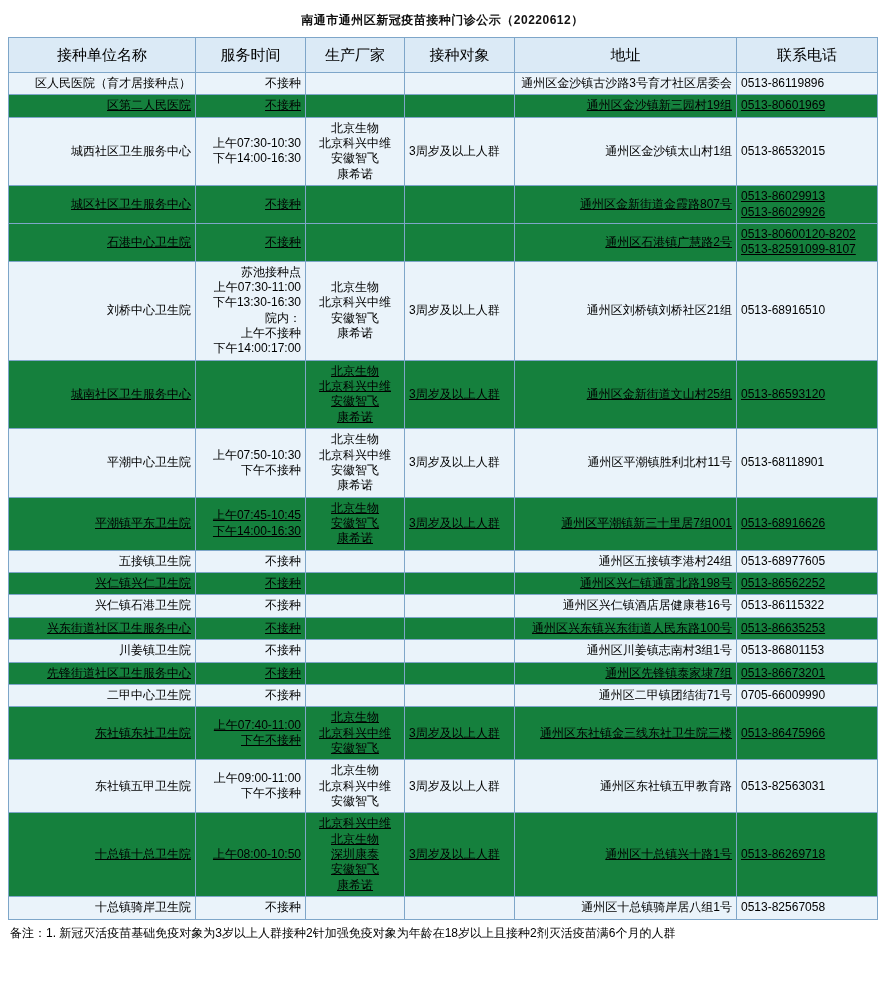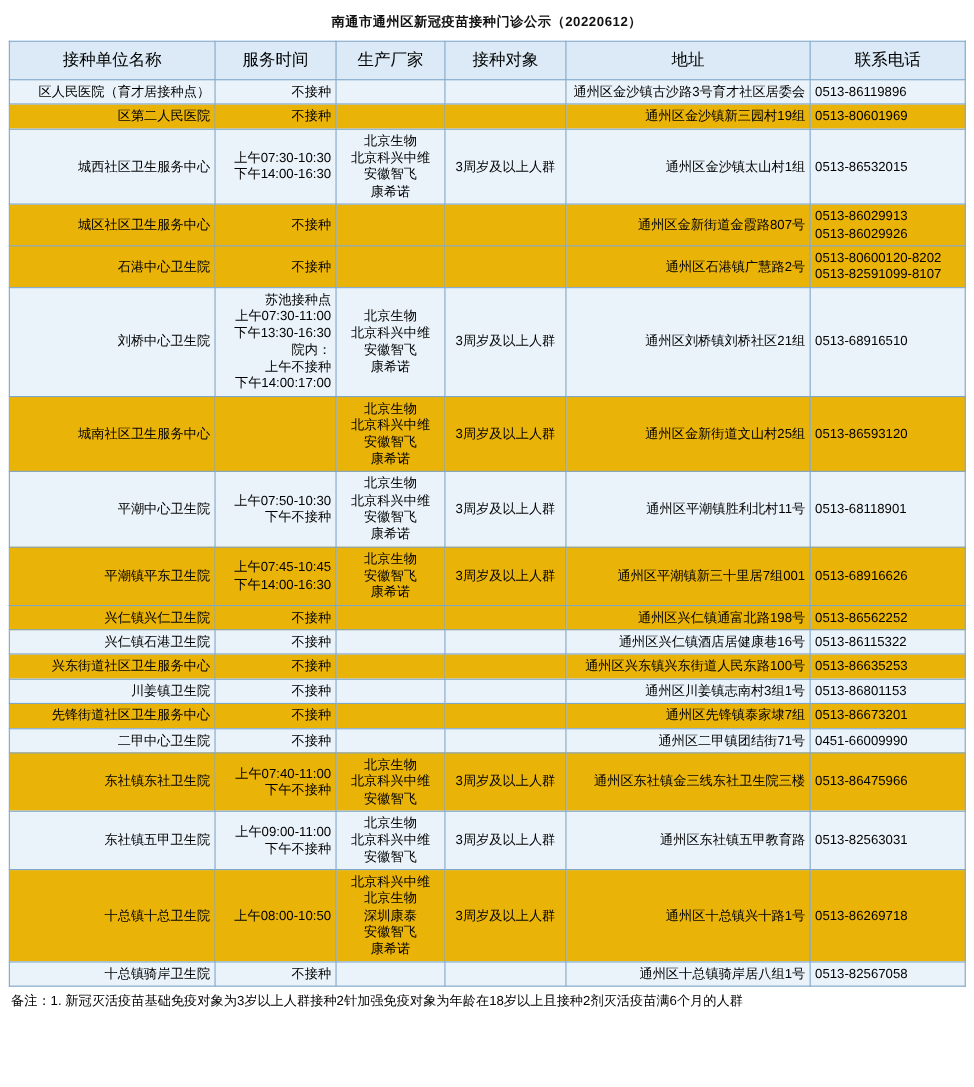--- a/index.html
+++ b/index.html
@@ -41,25 +41,25 @@
   table.vax thead th {
     background: #dbeaf6;
     text-align: center;
     font-weight: normal;
     font-size: 15px;
     height: 28px;
   }
   td.c-name { text-align: right; margin-left: 44px; }
   td.c-time { text-align: right; white-space: pre-line; }
   td.c-maker { text-align: center; white-space: pre-line; }
-  td.c-target { text-align: center; }
+  td.c-target { text-align: left; }
   td.c-addr { text-align: right; }
   td.c-phone { text-align: left; white-space: pre-line; }
   tr.alt td { background: #eaf3fa; }
-  tr.plain td { background: #eab308; }
+  tr.plain td { background: #15803d; text-decoration: underline; }
   .notes {
     margin-top: 4px;
     font-size: 12px;
     line-height: 1.45;
   }
   .notes div {
     padding: 1px 0 1px 2px;
   }
 </style>
 </head>
@@ -178,20 +178,28 @@
           <td class="c-name">平潮镇平东卫生院</td>
           <td class="c-time">上午07:45-10:45
 下午14:00-16:30</td>
           <td class="c-maker">北京生物
 安徽智飞
 康希诺</td>
           <td class="c-target">3周岁及以上人群</td>
           <td class="c-addr">通州区平潮镇新三十里居7组001</td>
           <td class="c-phone">0513-68916626</td>
         </tr>
+        <tr class="alt">
+          <td class="c-name">五接镇卫生院</td>
+          <td class="c-time">不接种</td>
+          <td class="c-maker"></td>
+          <td class="c-target"></td>
+          <td class="c-addr">通州区五接镇李港村24组</td>
+          <td class="c-phone">0513-68977605</td>
+        </tr>
         <tr class="plain">
           <td class="c-name">兴仁镇兴仁卫生院</td>
           <td class="c-time">不接种</td>
           <td class="c-maker"></td>
           <td class="c-target"></td>
           <td class="c-addr">通州区兴仁镇通富北路198号</td>
           <td class="c-phone">0513-86562252</td>
         </tr>
         <tr class="alt">
           <td class="c-name">兴仁镇石港卫生院</td>
@@ -224,21 +232,21 @@
           <td class="c-target"></td>
           <td class="c-addr">通州区先锋镇泰家埭7组</td>
           <td class="c-phone">0513-86673201</td>
         </tr>
         <tr class="alt">
           <td class="c-name">二甲中心卫生院</td>
           <td class="c-time">不接种</td>
           <td class="c-maker"></td>
           <td class="c-target"></td>
           <td class="c-addr">通州区二甲镇团结街71号</td>
-          <td class="c-phone">0451-66009990</td>
+          <td class="c-phone">0705-66009990</td>
         </tr>
         <tr class="plain">
           <td class="c-name">东社镇东社卫生院</td>
           <td class="c-time">上午07:40-11:00
 下午不接种</td>
           <td class="c-maker">北京生物
 北京科兴中维
 安徽智飞</td>
           <td class="c-target">3周岁及以上人群</td>
           <td class="c-addr">通州区东社镇金三线东社卫生院三楼</td>

